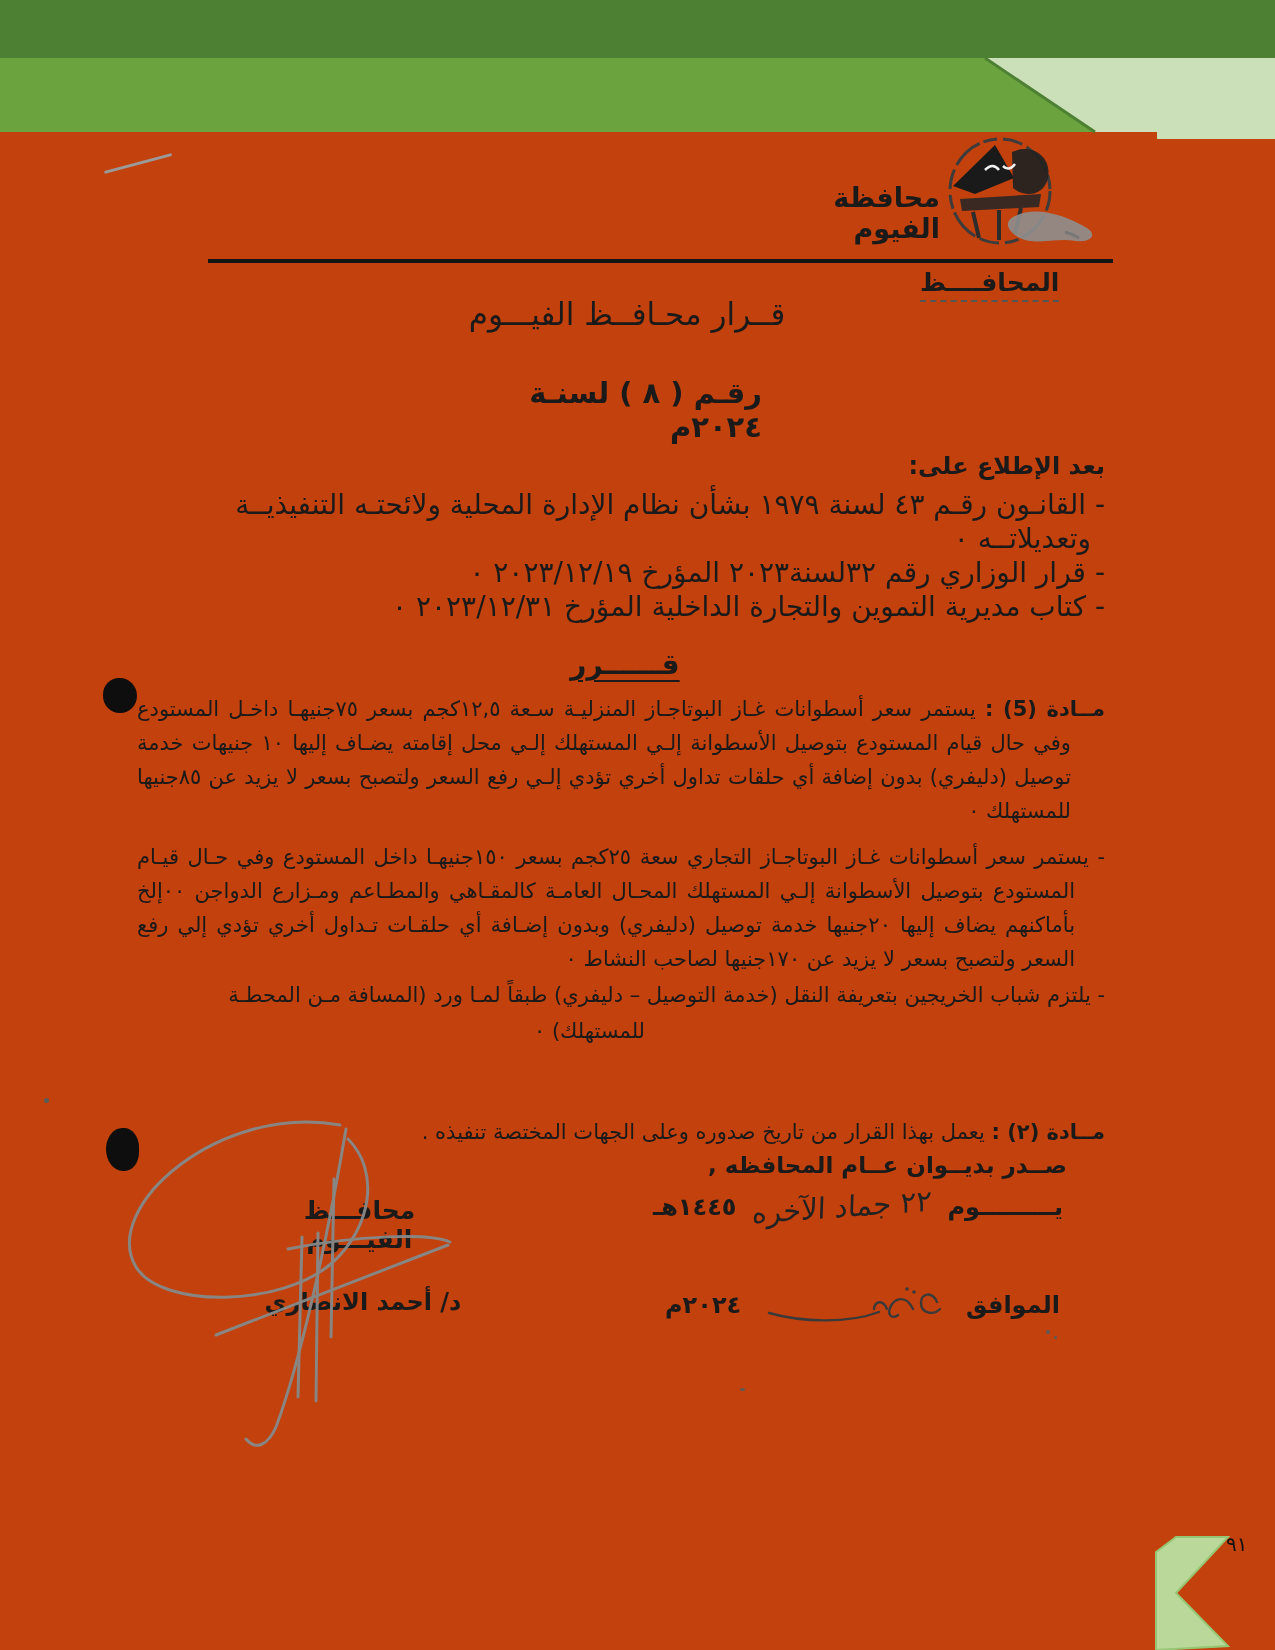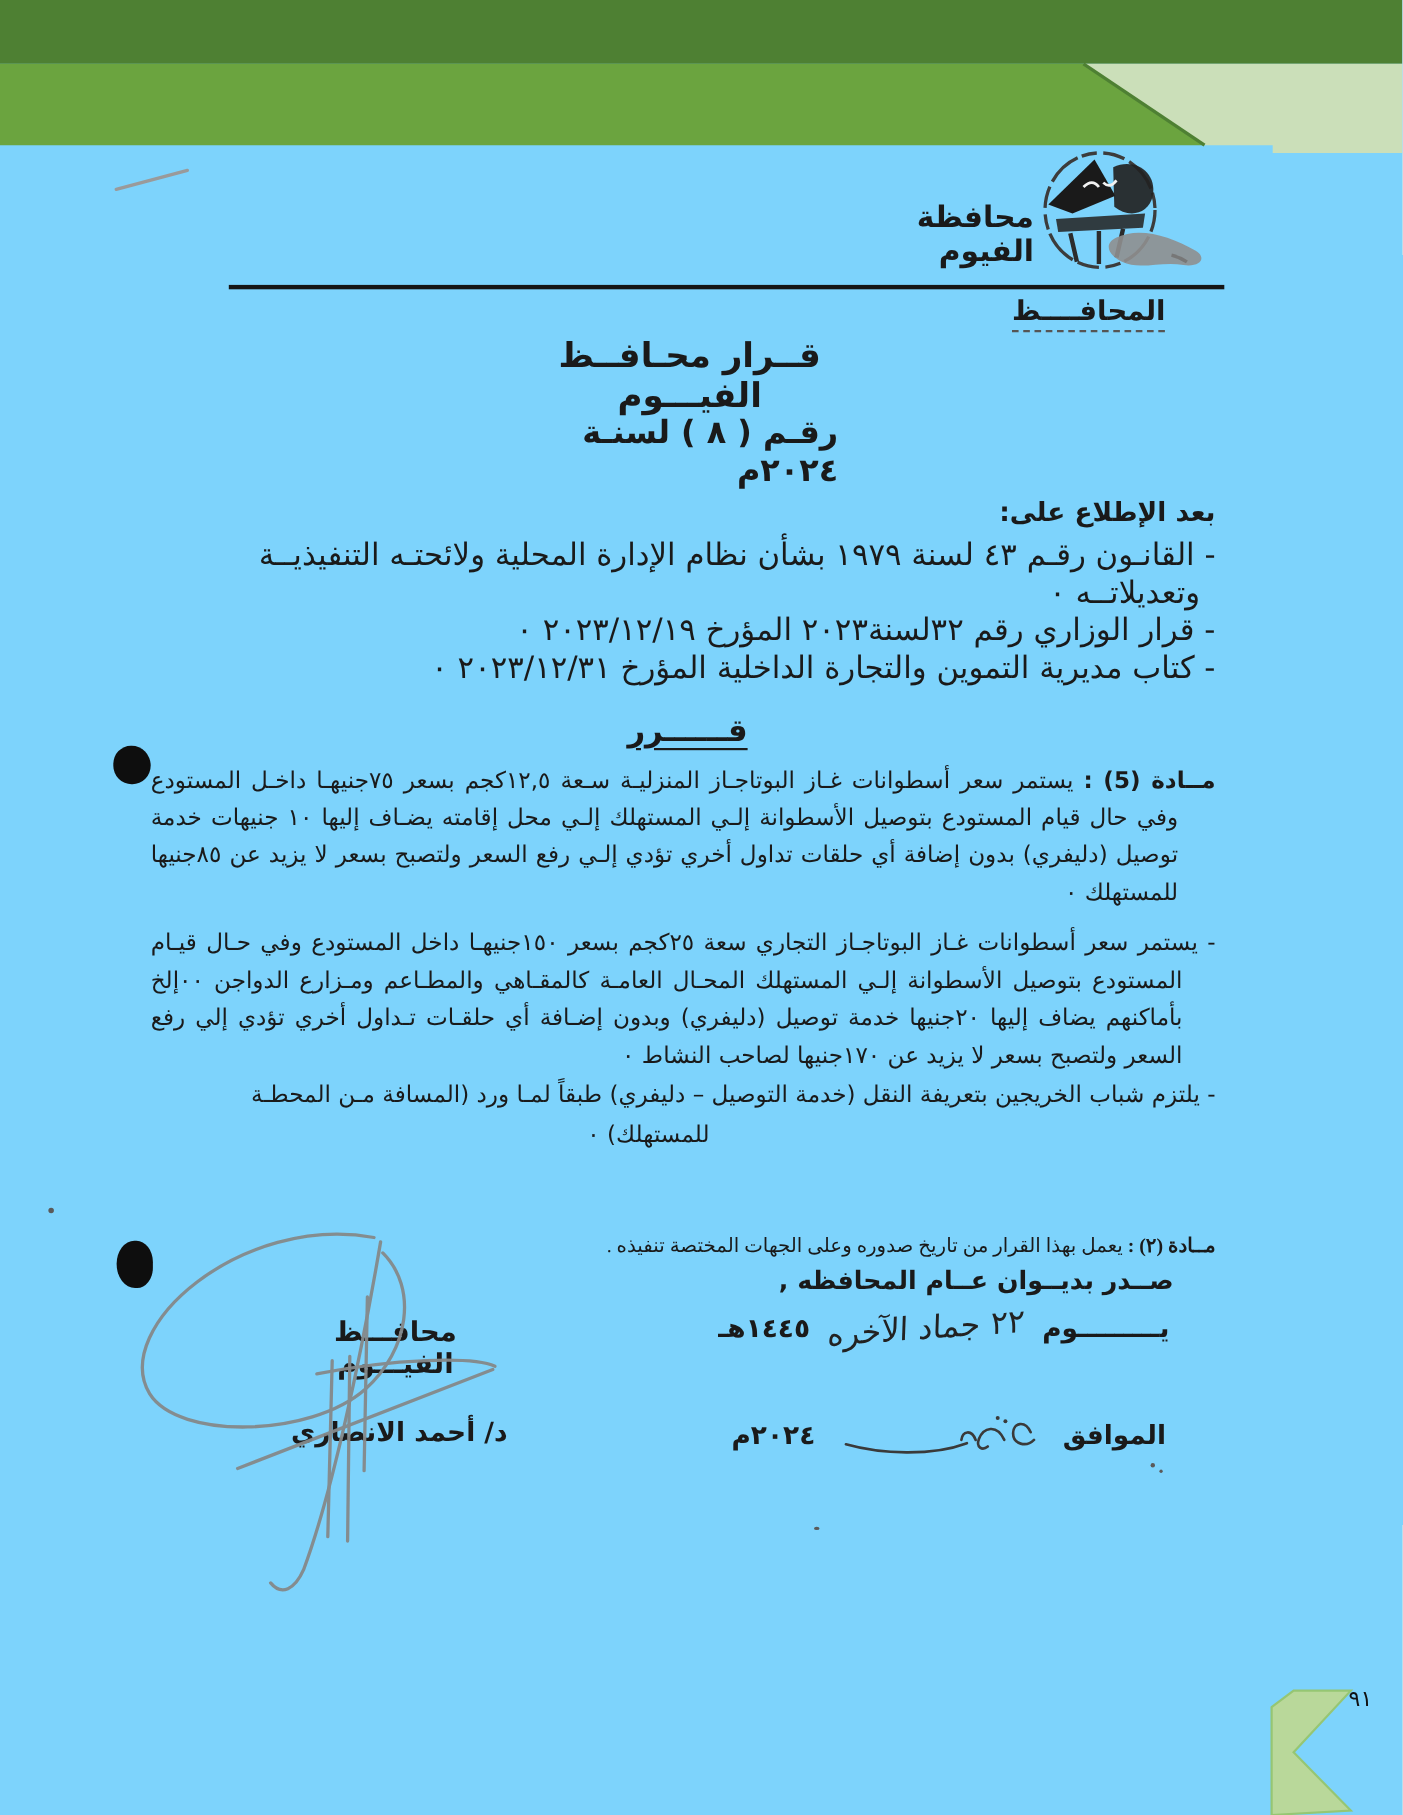--- a/index.html
+++ b/index.html
@@ -1,18 +1,18 @@
 <!DOCTYPE html>
 <html lang="ar"><head>
 <meta charset="utf-8">
 <style>
   html,body{margin:0;padding:0;background:#e8e8e4;}
   .page{
     position:relative;width:1275px;height:1650px;margin:0 auto;
-    background:#7dd3fc;overflow:hidden;
+    background:#c2410c;overflow:hidden;
     font-family:"DejaVu Sans",sans-serif;color:#1a1a1a;
   }
   
   .banner{position:absolute;top:0;left:0;width:1275px;height:142px;}
   
   .pencil-mark{position:absolute;left:103px;top:162px;width:70px;height:3px;
     background:#9a9a9a;transform:rotate(-15deg);border-radius:2px;}
   .ink-dot{position:absolute;background:#0e0e0e;border-radius:48% 52% 50% 50%;}
   .dot1{left:103px;top:678px;width:34px;height:35px;}
   .dot2{left:106px;top:1128px;width:33px;height:43px;border-radius:52% 48% 46% 54%;}
@@ -22,38 +22,38 @@
   .sp3{left:1054px;top:1336px;width:3px;height:3px;}
   .sp4{left:740px;top:1388px;width:5px;height:3px;}
   
   .org-name{position:absolute;left:770px;top:182px;width:170px;
     font-size:27px;font-weight:bold;text-align:right;direction:rtl;letter-spacing:0.5px;}
   .seal{position:absolute;left:915px;top:136px;}
   .head-rule{position:absolute;left:208px;top:259px;width:905px;height:4px;background:#151515;}
   .office{position:absolute;left:920px;top:268px;font-size:25px;font-weight:bold;direction:rtl;
     border-bottom:2px dashed #555;padding-bottom:3px;}
   
-  .title1{position:absolute;left:462px;top:306px;width:330px;text-align:center;
-    font-size:31px;font-weight:bold;direction:rtl;}
+  .title1{position:absolute;left:462px;top:296px;width:330px;text-align:center;
+    font-size:31px;font-weight:normal;direction:rtl;}
   .title2{position:absolute;left:432px;top:376px;width:330px;text-align:right;
     font-size:29px;font-weight:bold;direction:rtl;}
   
   .rtl{direction:rtl;text-align:right;}
   .preamble{position:absolute;right:170px;top:452px;width:968px;}
   .preamble h3{margin:0 0 8px 0;font-size:24px;font-weight:bold;}
   .preamble p{margin:0;font-size:28px;line-height:34px;padding-right:14px;text-indent:-14px;}
   .decree-word{position:absolute;left:540px;top:648px;width:170px;text-align:center;
     font-size:28px;font-weight:bold;direction:rtl;text-decoration:underline;text-underline-offset:6px;}
   .article1{position:absolute;right:170px;top:692px;width:968px;
     font-size:21px;line-height:34px;text-align:justify;padding-right:34px;text-indent:-34px;box-sizing:border-box;}
   .bullets{position:absolute;right:170px;top:840px;width:968px;font-size:21px;line-height:34px;}
   .bullets p{margin:0 0 2px 0;text-align:justify;padding-right:30px;text-indent:-30px;}
   .b3l2{padding-right:460px !important;text-indent:0 !important;text-align:left;}
   .lbl{font-weight:bold;}
-  .article2{position:absolute;right:170px;top:1116px;width:985px;font-size:18px;line-height:33px;font-family:Liberation Serif, serif;}
+  .article2{position:absolute;right:170px;top:1116px;width:985px;font-size:21px;line-height:33px;}
   .issued{position:absolute;right:208px;top:1152px;font-size:23px;font-weight:bold;direction:rtl;}
   
   .date-row1{position:absolute;right:212px;top:1190px;width:410px;display:flex;direction:rtl;
     justify-content:space-between;align-items:center;}
   .date-row2{position:absolute;right:215px;top:1282px;width:395px;display:flex;direction:rtl;
     justify-content:space-between;align-items:center;}
   .date-label{font-size:24px;font-weight:600;direction:rtl;white-space:nowrap;text-align:center;}
   .handwr{font-size:29px;font-weight:400;color:#222;transform:rotate(-4deg) skewX(-6deg);
     white-space:nowrap;direction:rtl;}
   

